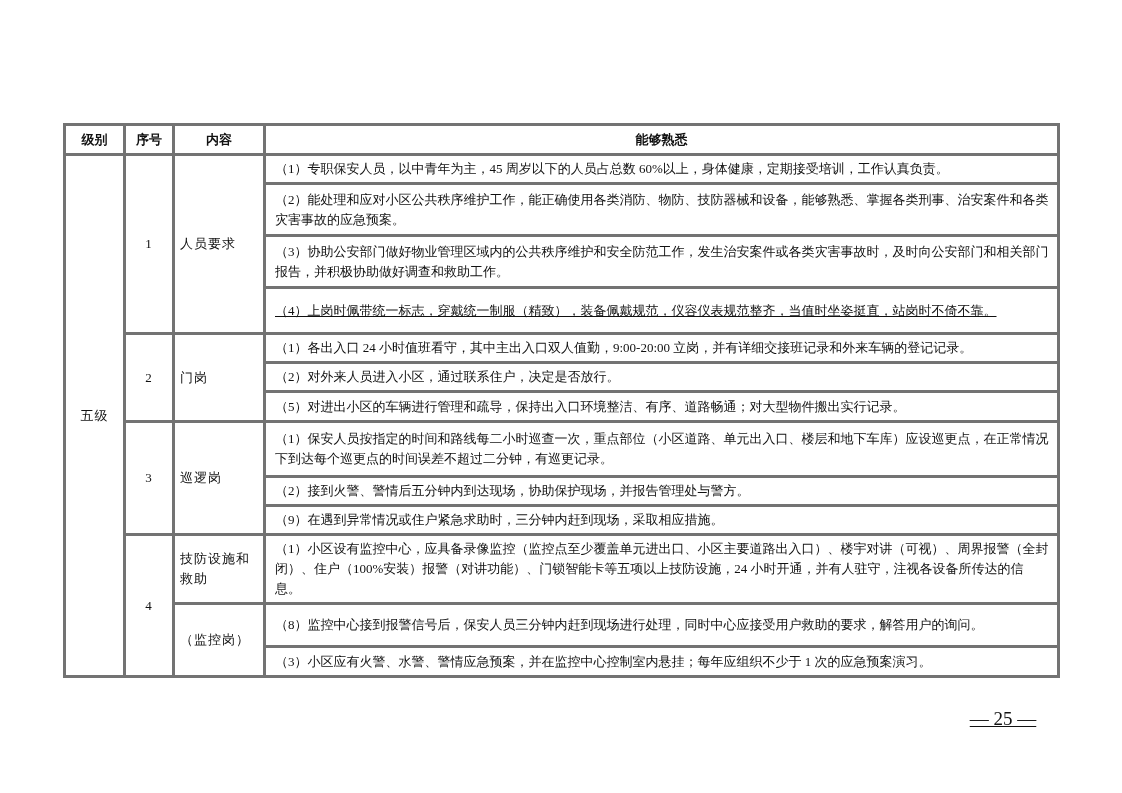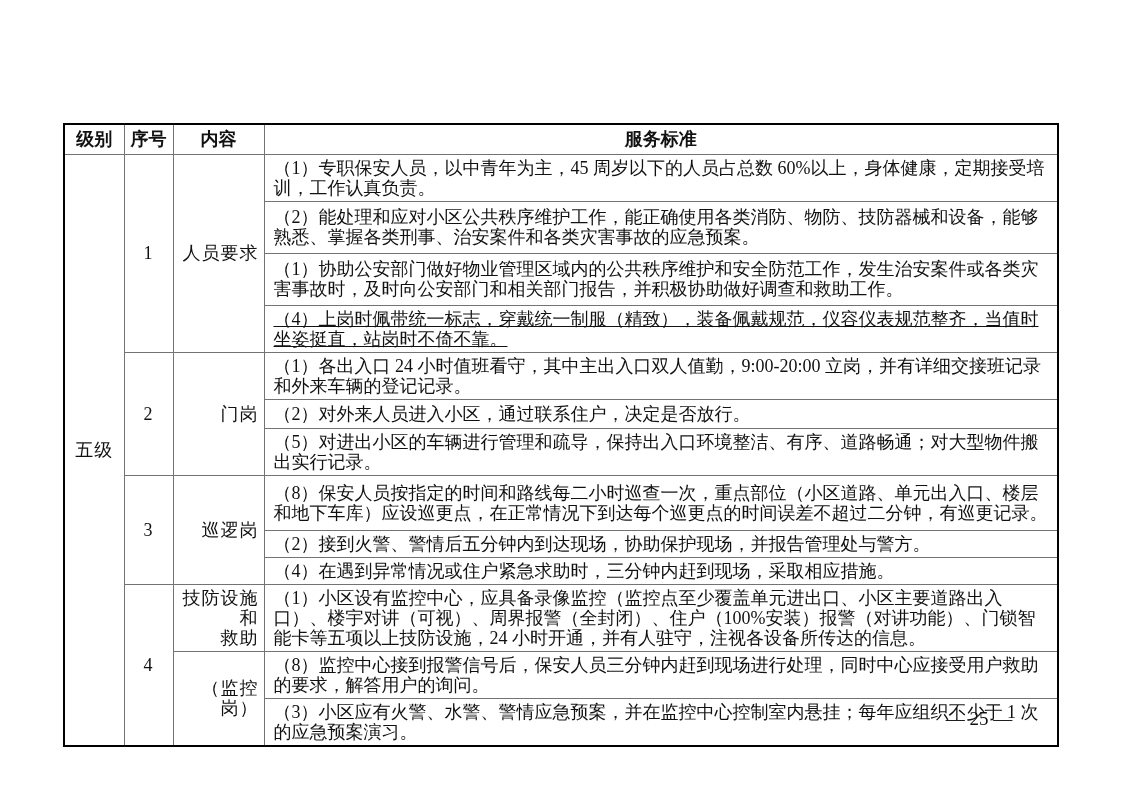--- a/index.html
+++ b/index.html
@@ -22,39 +22,39 @@
     position: absolute;
     left: 63px;
     top: 123px;
     width: 994px;
     border-collapse: collapse;
     table-layout: fixed;
     border: 2px solid #000000;
   }
   table.doc-table th,
   table.doc-table td {
-    border: 1px solid #737373;
-    font-size: 18px;
+    border: 3px solid #737373;
+    font-size: 13px;
     line-height: 20px;
     vertical-align: middle;
     overflow: hidden;
   }
   th.hdr {
     font-weight: bold;
     font-size: 14px;
     text-align: center;
     padding: 2px 4px;
   }
   td.level-cell, td.seq-cell {
     text-align: center;
     padding: 2px 4px;
     letter-spacing: 1px;
   }
   td.content-cell {
-    text-align: right;
+    text-align: left;
     padding: 2px 5px;
     white-space: pre-line;
     letter-spacing: 1px;
     margin-left: 32px;
   }
   td.standard-cell {
     text-align: left;
     padding: 3px 8px 3px 9px;
     margin-left: 38px;
   }
@@ -62,87 +62,88 @@
   tr.rh28 { height: 28px; }
   tr.rh29 { height: 29px; }
   tr.rh52 { height: 52px; }
   tr.rh46 { height: 46px; text-decoration: underline; }
   tr.rh55 { height: 55px; }
   tr.rh27 { height: 27px; padding-left: 16px; }
   tr.rh65 { height: 65px; }
   tr.rh43 { height: 43px; }
   .page-number {
     position: absolute;
-    left: 924px;
+    left: 948px;
     top: 708px;
     width: 110px;
     text-align: center;
     font-size: 19px;
     color: #111111;
+    text-decoration: underline;
   }
 </style>
 </head>
 <body>
 
 <div class="page">
 
   <table class="doc-table">
     <colgroup>
       <col style="width:60px">
       <col style="width:49px">
       <col style="width:91px">
       <col style="width:794px">
     </colgroup>
     <thead>
       <tr class="rh30">
         <th class="hdr">级别</th>
         <th class="hdr">序号</th>
         <th class="hdr">内容</th>
-        <th class="hdr">服务标准</th>
+        <th class="hdr">能够熟悉</th>
       </tr>
     </thead>
     <tbody>
       <tr class="rh28">
         <td class="level-cell" rowspan="13">五级</td>
         <td class="seq-cell" rowspan="4">1</td>
         <td class="content-cell" rowspan="4">人员要求</td>
         <td class="standard-cell">（1）专职保安人员，以中青年为主，45 周岁以下的人员占总数 60%以上，身体健康，定期接受培训，工作认真负责。</td>
       </tr>
       <tr class="rh52">
         <td class="standard-cell">（2）能处理和应对小区公共秩序维护工作，能正确使用各类消防、物防、技防器械和设备，能够熟悉、掌握各类刑事、治安案件和各类灾害事故的应急预案。</td>
       </tr>
       <tr class="rh52">
-        <td class="standard-cell">（1）协助公安部门做好物业管理区域内的公共秩序维护和安全防范工作，发生治安案件或各类灾害事故时，及时向公安部门和相关部门报告，并积极协助做好调查和救助工作。</td>
+        <td class="standard-cell">（3）协助公安部门做好物业管理区域内的公共秩序维护和安全防范工作，发生治安案件或各类灾害事故时，及时向公安部门和相关部门报告，并积极协助做好调查和救助工作。</td>
       </tr>
       <tr class="rh46">
         <td class="standard-cell">（4）上岗时佩带统一标志，穿戴统一制服（精致），装备佩戴规范，仪容仪表规范整齐，当值时坐姿挺直，站岗时不倚不靠。</td>
       </tr>
 
       <tr class="rh29">
         <td class="seq-cell" rowspan="3">2</td>
         <td class="content-cell" rowspan="3">门岗</td>
         <td class="standard-cell">（1）各出入口 24 小时值班看守，其中主出入口双人值勤，9:00-20:00 立岗，并有详细交接班记录和外来车辆的登记记录。</td>
       </tr>
       <tr class="rh29">
         <td class="standard-cell">（2）对外来人员进入小区，通过联系住户，决定是否放行。</td>
       </tr>
       <tr class="rh30">
         <td class="standard-cell">（5）对进出小区的车辆进行管理和疏导，保持出入口环境整洁、有序、道路畅通；对大型物件搬出实行记录。</td>
       </tr>
 
       <tr class="rh55">
         <td class="seq-cell" rowspan="3">3</td>
         <td class="content-cell" rowspan="3">巡逻岗</td>
-        <td class="standard-cell">（8）保安人员按指定的时间和路线每二小时巡查一次，重点部位（小区道路、单元出入口、楼层和地下车库）应设巡更点，在正常情况下到达每个巡更点的时间误差不超过二分钟，有巡更记录。</td>
+        <td class="standard-cell">（1）保安人员按指定的时间和路线每二小时巡查一次，重点部位（小区道路、单元出入口、楼层和地下车库）应设巡更点，在正常情况下到达每个巡更点的时间误差不超过二分钟，有巡更记录。</td>
       </tr>
       <tr class="rh27">
         <td class="standard-cell">（2）接到火警、警情后五分钟内到达现场，协助保护现场，并报告管理处与警方。</td>
       </tr>
       <tr class="rh27">
-        <td class="standard-cell">（4）在遇到异常情况或住户紧急求助时，三分钟内赶到现场，采取相应措施。</td>
+        <td class="standard-cell">（9）在遇到异常情况或住户紧急求助时，三分钟内赶到现场，采取相应措施。</td>
       </tr>
 
       <tr class="rh65">
         <td class="seq-cell" rowspan="3">4</td>
         <td class="content-cell">技防设施和
 救助</td>
         <td class="standard-cell">（1）小区设有监控中心，应具备录像监控（监控点至少覆盖单元进出口、小区主要道路出入口）、楼宇对讲（可视）、周界报警（全封闭）、住户（100%安装）报警（对讲功能）、门锁智能卡等五项以上技防设施，24 小时开通，并有人驻守，注视各设备所传达的信息。</td>
       </tr>
       <tr class="rh43">
         <td class="content-cell" rowspan="2">（监控岗）</td>

